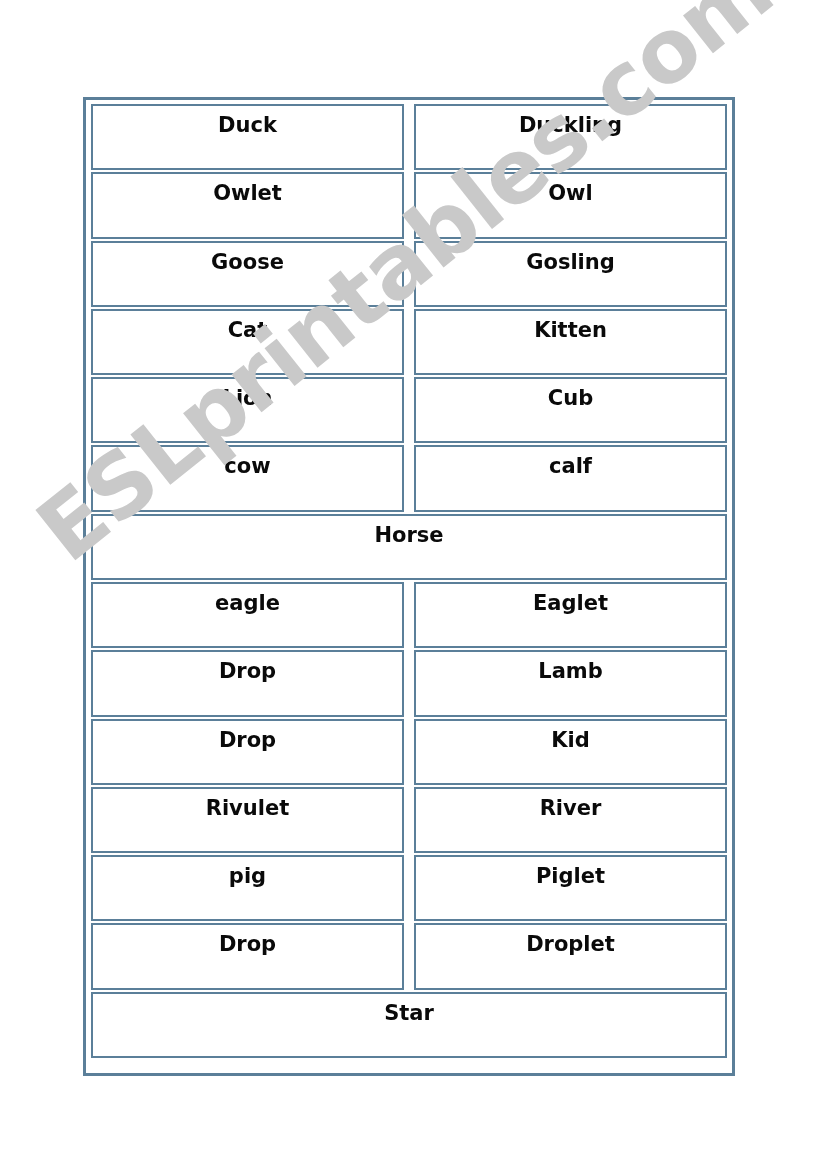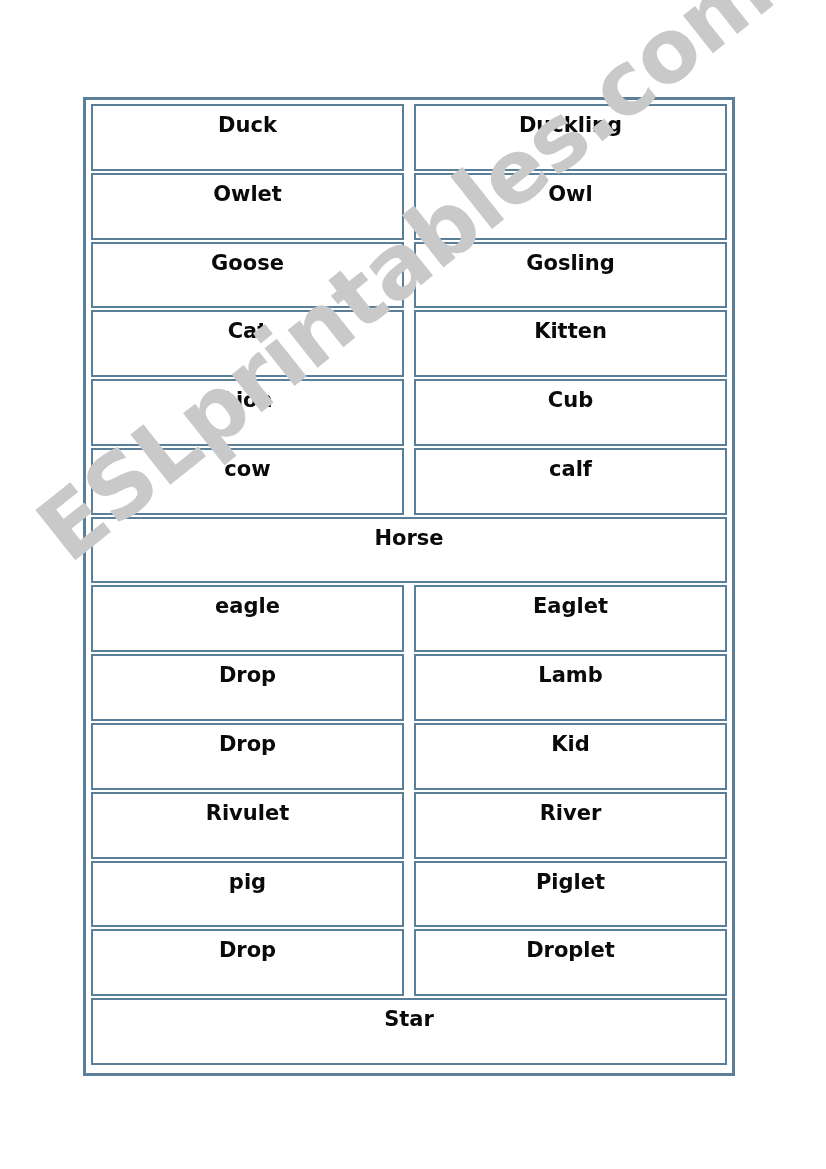--- a/index.html
+++ b/index.html
@@ -68,21 +68,21 @@
   }
 
   .table-row {
     display: flex;
     flex-direction: row;
     flex: 1 1 0;
     min-height: 0;
     gap: 10px;
     margin-bottom: 2px;
   }
-  .table-row:last-child { margin-bottom: 4px; justify-content: center; }
+  .table-row:last-child { margin-bottom: 11px; justify-content: center; }
 
   .cell {
     flex: 1 1 0;
     box-sizing: border-box;
     border: 2px solid #5b7f99;
     background: #ffffff;
     display: flex;
     align-items: flex-start;
     justify-content: center;
     padding-top: 7px;

